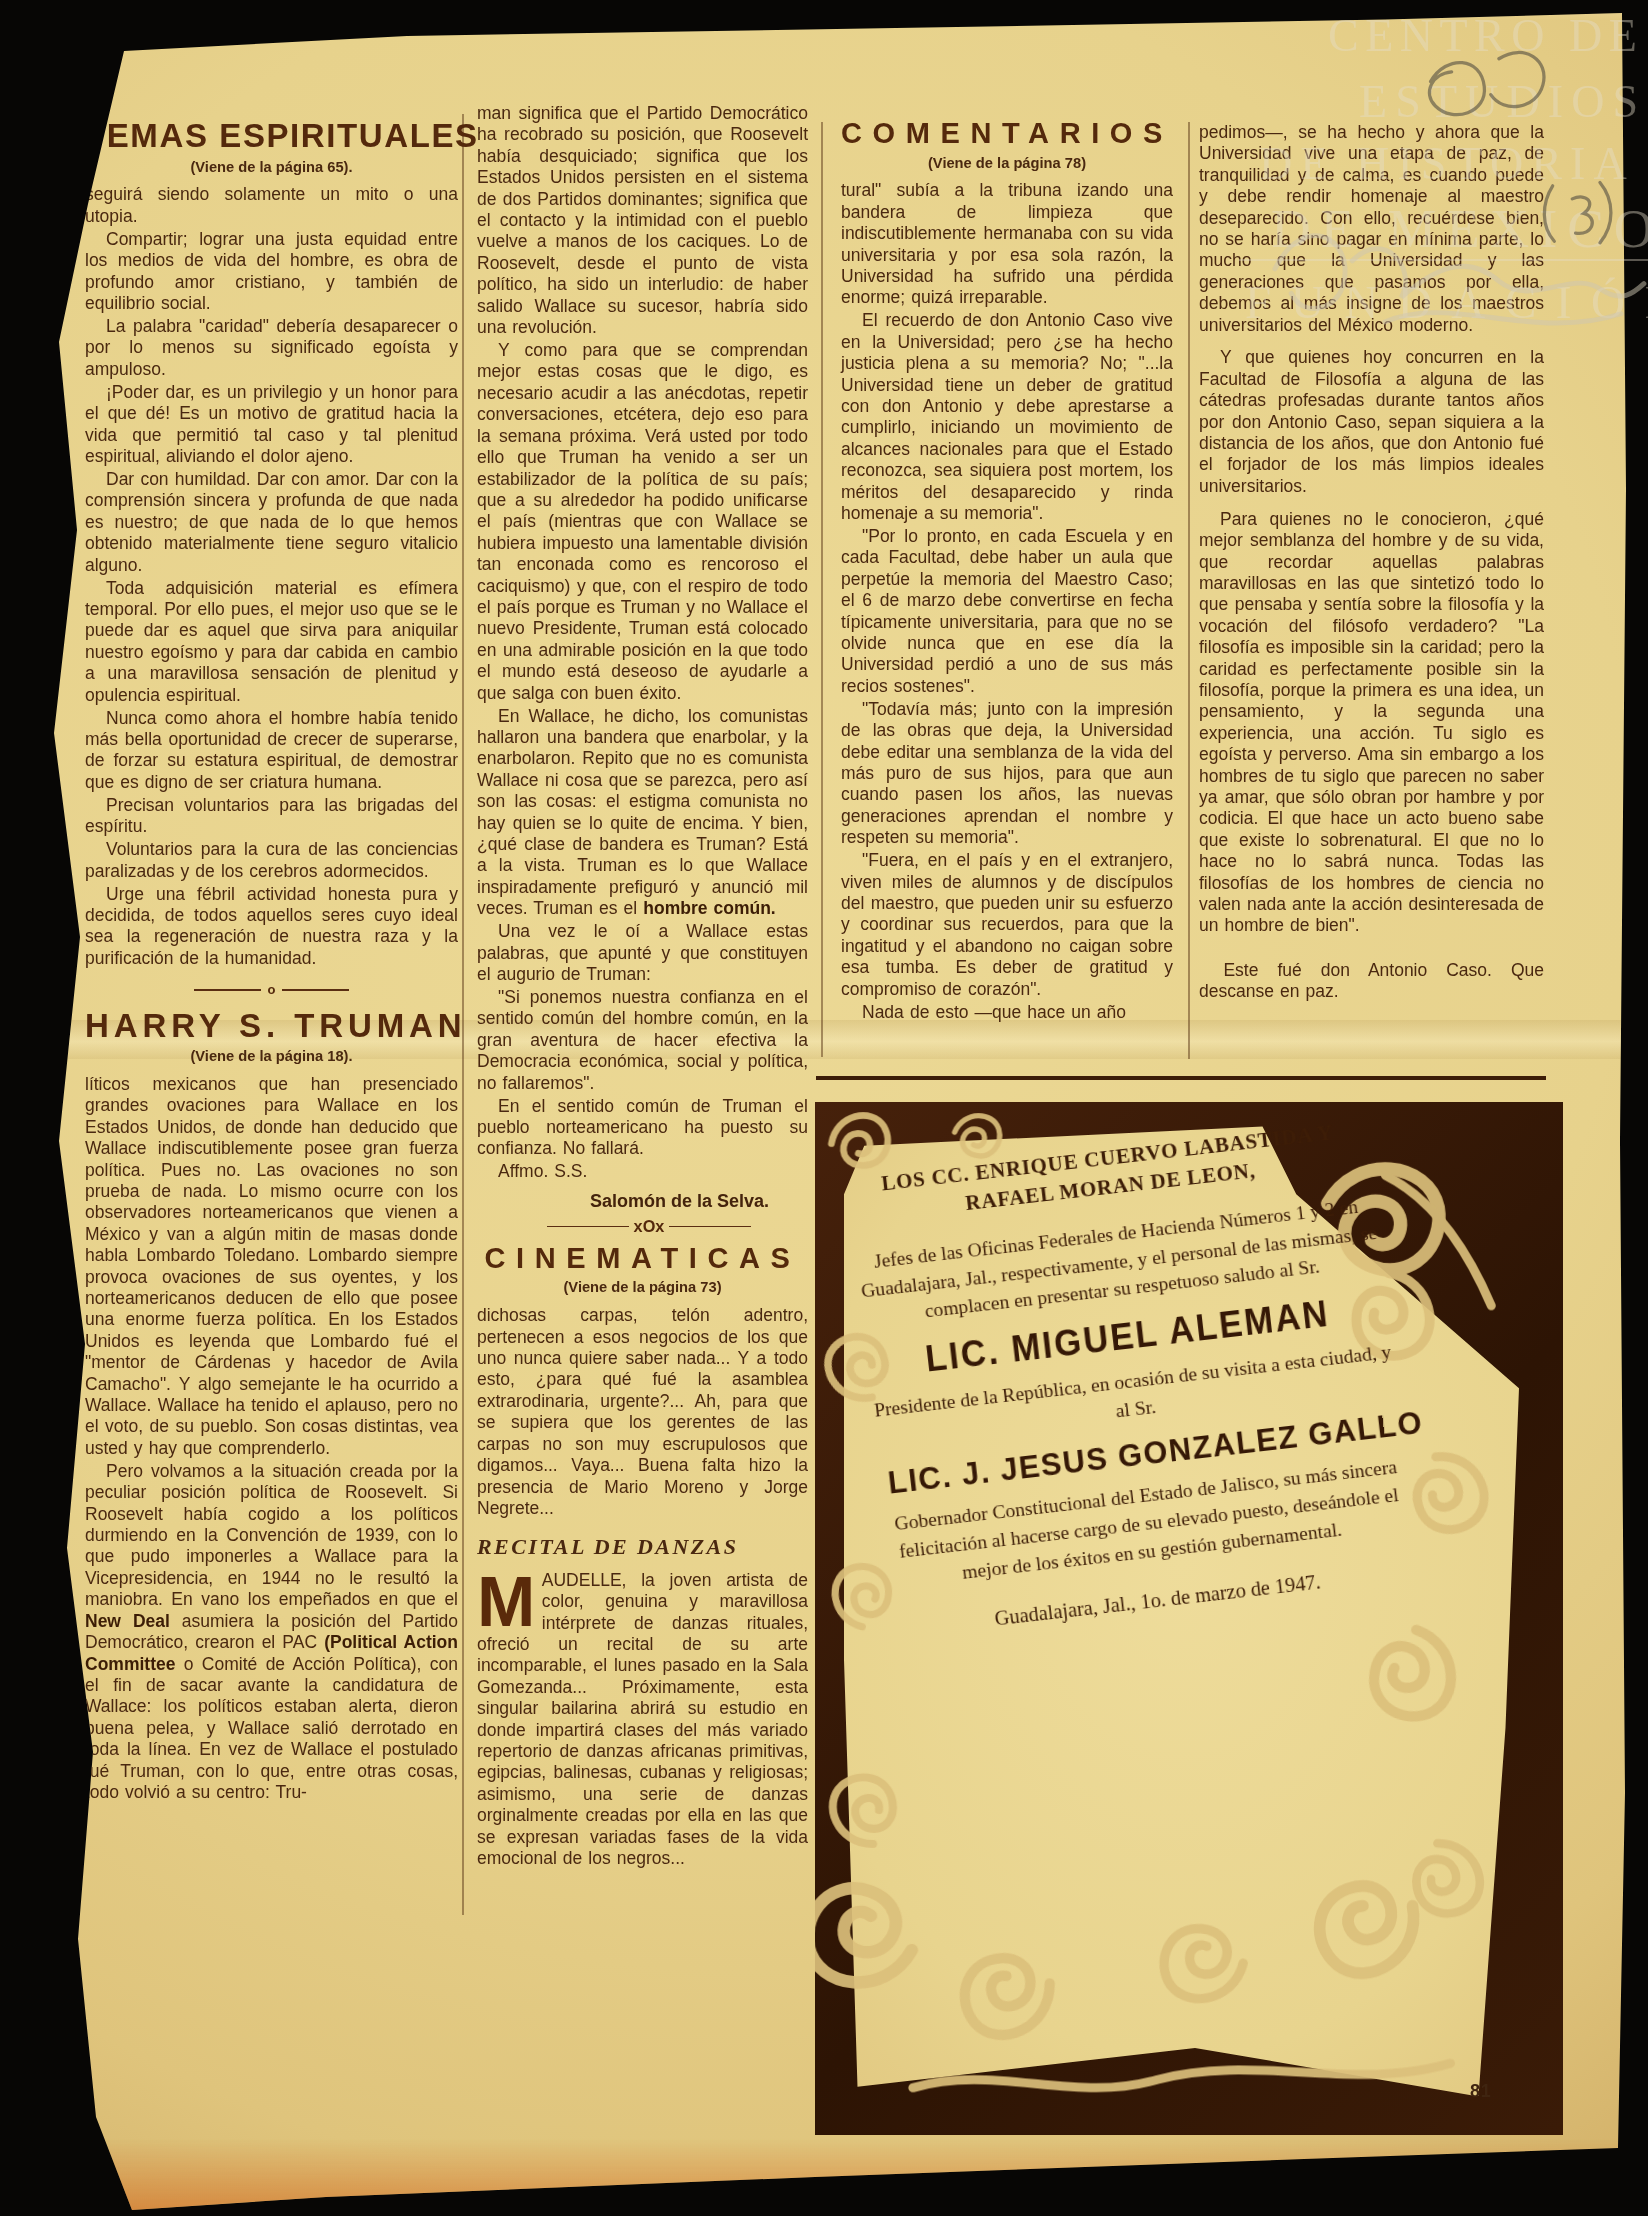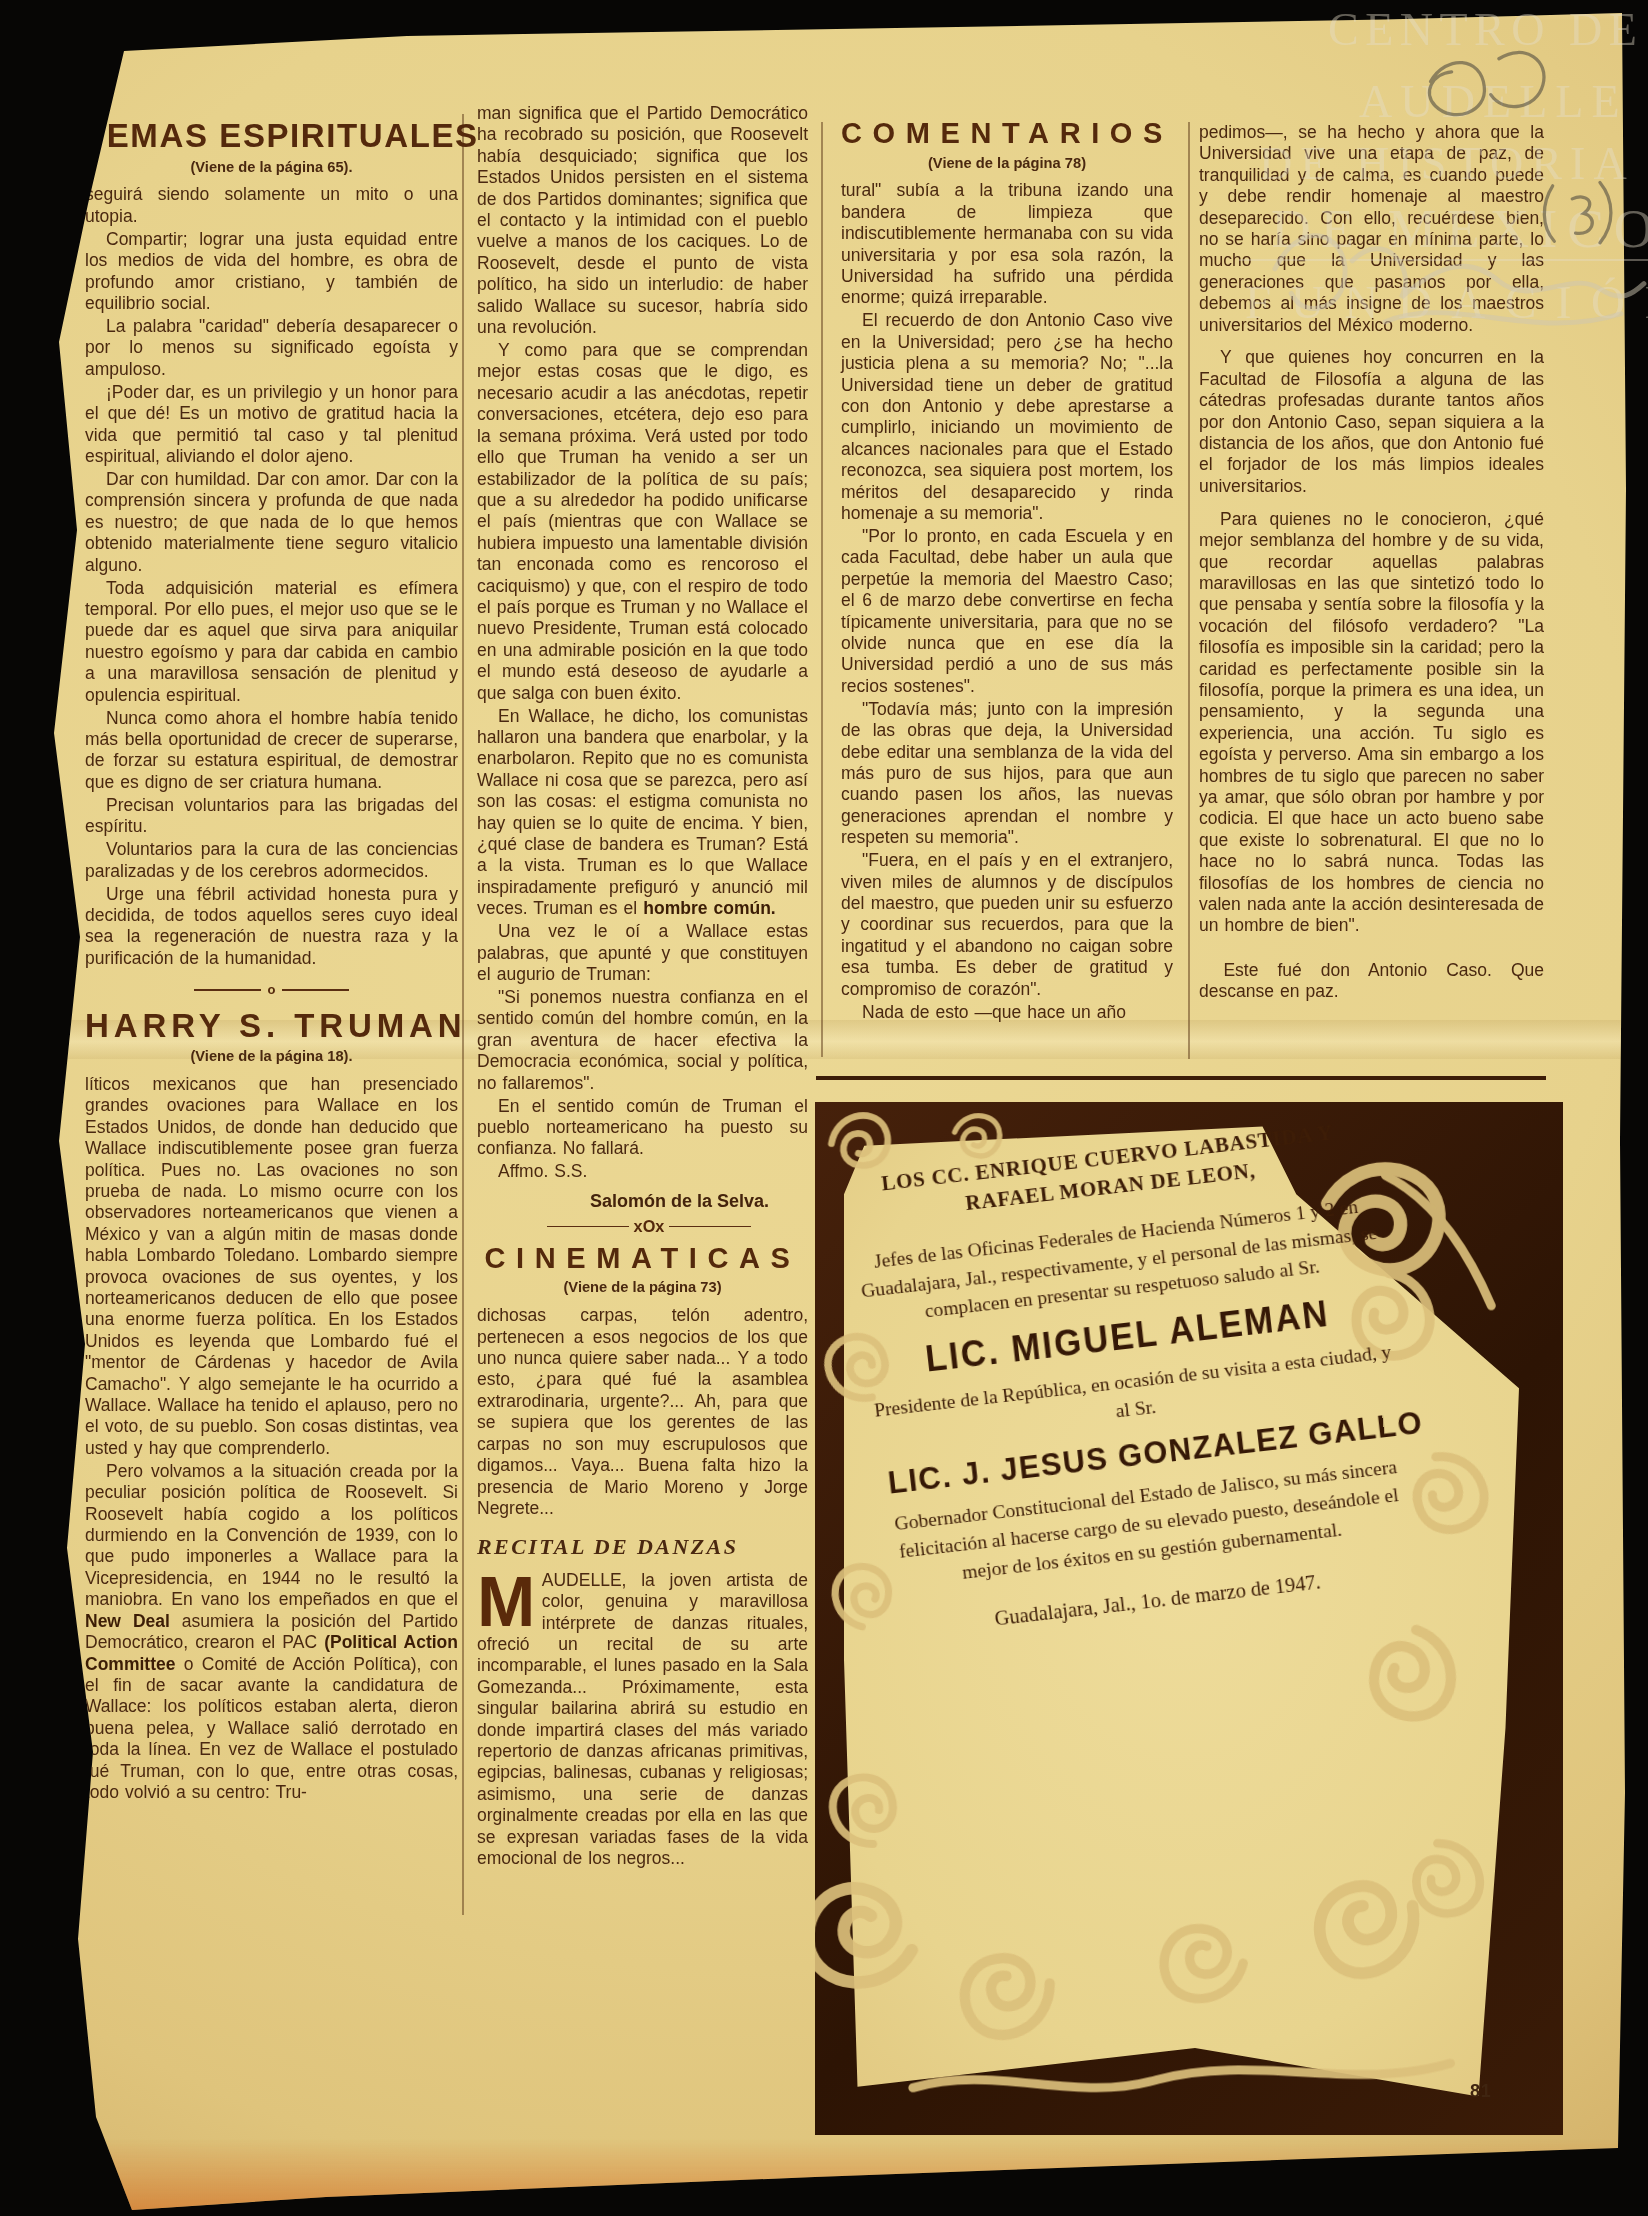--- a/index.html
+++ b/index.html
@@ -193,22 +193,22 @@
       <div class="ad-body">Presidente de la República, en ocasión de su visita a esta ciudad, y al Sr.</div>
       <div class="ad-name-2">LIC. J. JESUS GONZALEZ GALLO</div>
       <div class="ad-body">Gobernador Constitucional del Estado de Jalisco, su más sincera felicitación al hacerse cargo de su elevado puesto, deseándole el mejor de los éxitos en su gestión gubernamental.</div>
       <div class="ad-date">Guadalajara, Jal., 1o. de marzo de 1947.</div>
     </div>
   </div>
 
   <div class="pageno">81</div>
 </div>
 
-<div class="wm" style="left:1328px;top:3px;font-size:46px;letter-spacing:6.5px;text-align:right;">CENTRO DE</div>
-<div class="wm" style="left:1359px;top:75px;font-size:46px;letter-spacing:8.1px;">AUDELLE</div>
+<div class="wm" style="left:1328px;top:9px;font-size:46px;letter-spacing:6.5px;text-align:right;">CENTRO DE</div>
+<div class="wm" style="left:1359px;top:75px;font-size:46px;letter-spacing:8.1px;">ESTUDIOS</div>
 <div class="wm" style="left:1259px;top:137px;font-size:46px;letter-spacing:8.1px;">DE HISTORIA</div>
 <div class="wm" style="left:1271px;top:197px;font-size:55px;letter-spacing:9.8px;">DE MEXICO</div>
 <div class="wm-line" style="left:1239px;top:259px;width:410px;"></div>
 <div class="wm" style="left:1245px;top:275px;font-size:47px;letter-spacing:19.6px;">FUNDACIÓN</div>
 
 <svg class="overlay" width="1648" height="2216" viewBox="0 0 2023 2720">
 
   <g stroke="rgba(205,198,178,0.5)" stroke-width="6" fill="none" stroke-linecap="round">
     <path d="M1565,330 C1600,260 1660,290 1650,345 C1644,380 1600,392 1585,360 M1660,320 C1700,280 1740,330 1720,365 C1760,330 1800,310 1840,345 C1880,378 1930,330 1965,355 C1990,372 2005,360 2018,348"></path>
     <path d="M1700,395 C1780,360 1880,420 1990,385"></path>

